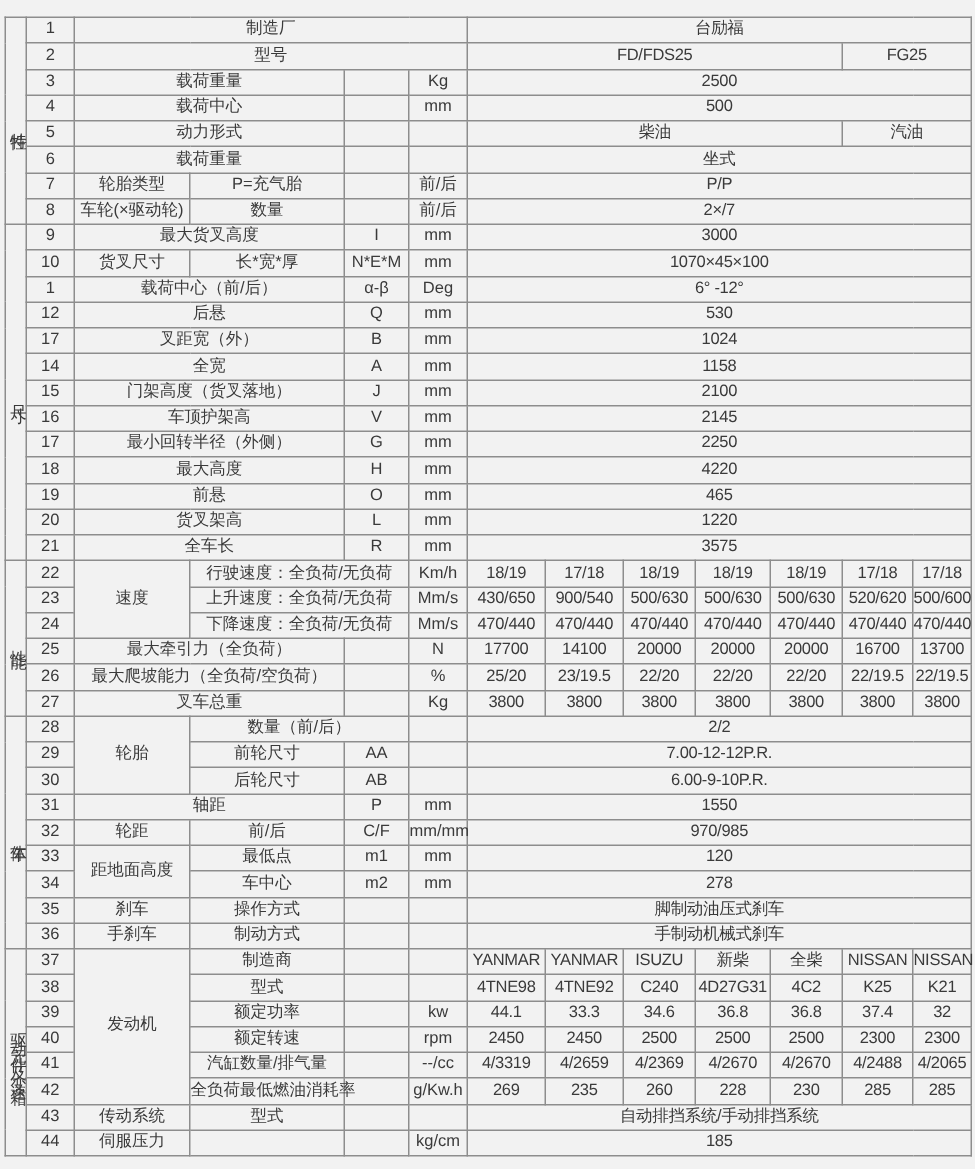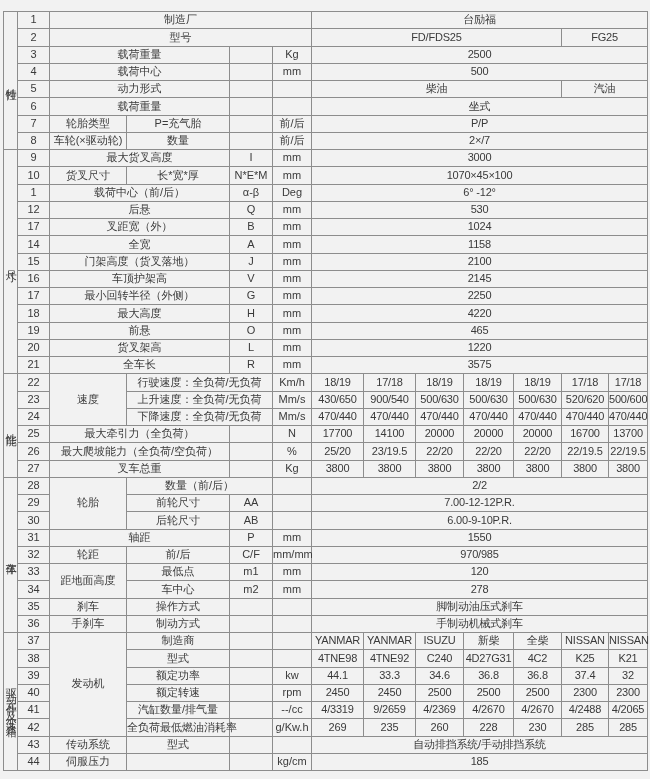--- a/index.html
+++ b/index.html
@@ -400,21 +400,21 @@
           <td class="val">2500</td>
           <td class="val">2300</td>
           <td class="val">2300</td>
         </tr>
         <tr>
           <td class="num">41</td>
           <td class="sub">汽缸数量/排气量</td>
           <td class="sym"></td>
           <td class="unit">--/cc</td>
           <td class="val">4/3319</td>
-          <td class="val">9/2659</td>
+          <td class="val">4/2659</td>
           <td class="val">4/2369</td>
           <td class="val">4/2670</td>
           <td class="val">4/2670</td>
           <td class="val">4/2488</td>
           <td class="val">4/2065</td>
         </tr>
         <tr>
           <td class="num">42</td>
           <td class="sub">全负荷最低燃油消耗率</td>
           <td class="sym"></td>

